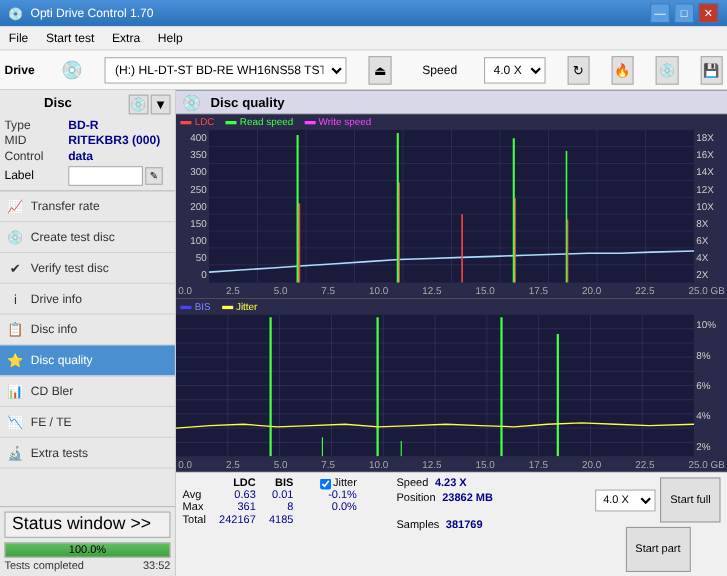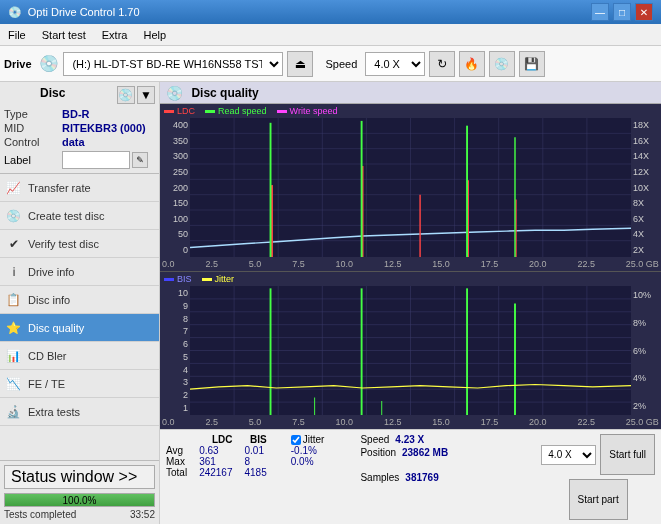--- a/index.html
+++ b/index.html
@@ -43,21 +43,21 @@
     }
 
     
     .toolbar {
       background: #f8f8f8;
       border-bottom: 1px solid #ccc;
       height: 36px;
       display: flex;
       align-items: center;
       padding: 0 4px;
-      gap: 4px;
+      gap: 20px;
     }
     .toolbar-label { font-size: 11px; font-weight: bold; margin-right: 4px; }
     .drive-select {
       border: 1px solid #aaa;
       background: white;
       height: 24px;
       padding: 0 4px;
       font-size: 11px;
       width: 220px;
     }
@@ -253,20 +253,21 @@
       border-collapse: collapse;
     }
     .stats-table th {
       color: #000;
       font-weight: bold;
       padding: 0 12px 0 0;
       text-align: right;
     }
     .stats-table td {
       padding: 0 12px 0 0;
+      text-align: right;
       color: #00008b;
     }
     .stats-table .label-col { color: #000; text-align: left; }
     .speed-val { color: #00008b; font-weight: bold; }
     .btn-start {
       background: #e0e0e0;
       border: 1px solid #999;
       padding: 14px 8px;
       font-size: 10px;
       cursor: pointer;
@@ -594,32 +595,20 @@
             <span style="color:#8888ff;font-size:9px;">BIS</span>
           </div>
           <div class="legend-item">
             <span class="legend-dot" style="background:#ffff44;"></span>
             <span style="color:#ffff44;font-size:9px;">Jitter</span>
           </div>
         </div>
 
         <div style="display:flex;flex:1;overflow:hidden;">
 
-          <div class="chart-y-axis">
-            <span>10</span>
-            <span>9</span>
-            <span>8</span>
-            <span>7</span>
-            <span>6</span>
-            <span>5</span>
-            <span>4</span>
-            <span>3</span>
-            <span>2</span>
-            <span>1</span>
-          </div>
 
           <div class="chart-body">
             <svg class="chart-svg" viewBox="0 0 460 110" preserveAspectRatio="none">
               <rect width="460" height="110" fill="#1a1a3a"></rect>
 
               <line x1="0" y1="11" x2="460" y2="11" stroke="#3a3a6a" stroke-width="0.5"></line>
               <line x1="0" y1="22" x2="460" y2="22" stroke="#3a3a6a" stroke-width="0.5"></line>
               <line x1="0" y1="33" x2="460" y2="33" stroke="#3a3a6a" stroke-width="0.5"></line>
               <line x1="0" y1="44" x2="460" y2="44" stroke="#3a3a6a" stroke-width="0.5"></line>
               <line x1="0" y1="55" x2="460" y2="55" stroke="#3a3a6a" stroke-width="0.5"></line>

